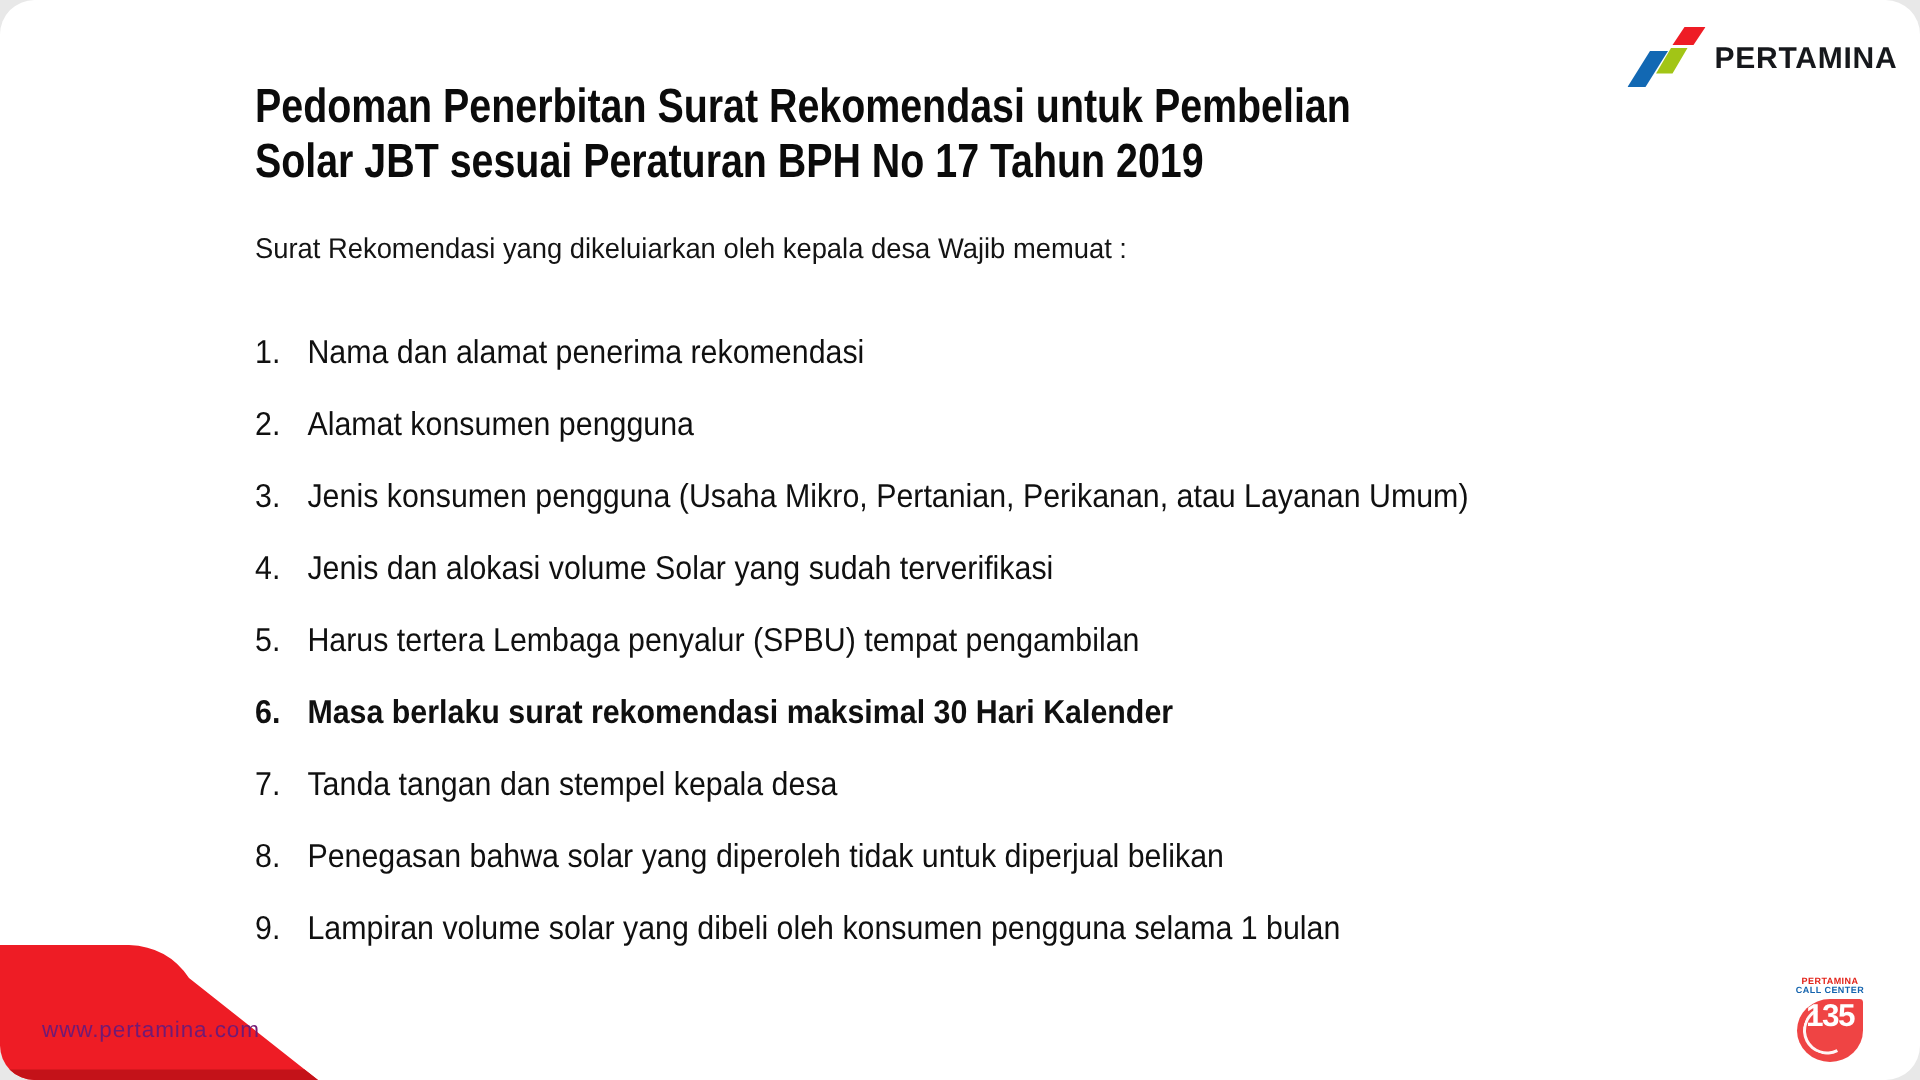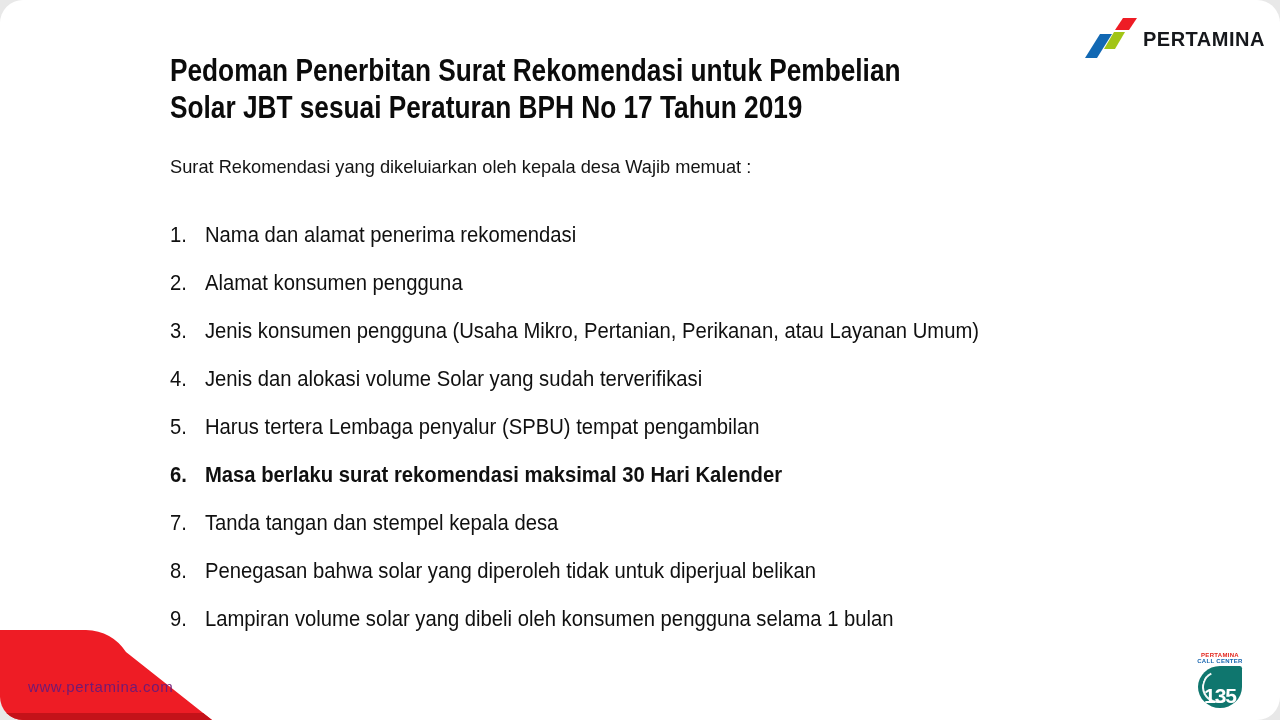--- a/index.html
+++ b/index.html
@@ -113,24 +113,24 @@
     font-size: 6px;
     font-weight: 700;
     color: #1464ae;
     letter-spacing: 0.3px;
   }
   .cc-drop {
     position: relative;
     margin: 2px auto 0;
     width: 44px;
     height: 42px;
-    background: #0f766e;
+    background: #ef4444;
     border-radius: 55% 6% 55% 55%;
     display: flex;
-    align-items: flex-end;
+    align-items: flex-start;
     justify-content: center;
   }
   .cc-ring {
     position: absolute;
     left: 4px;
     top: 5px;
     width: 32px;
     height: 32px;
     border: 2px solid rgba(255,255,255,0.95);
     border-top-color: transparent;

